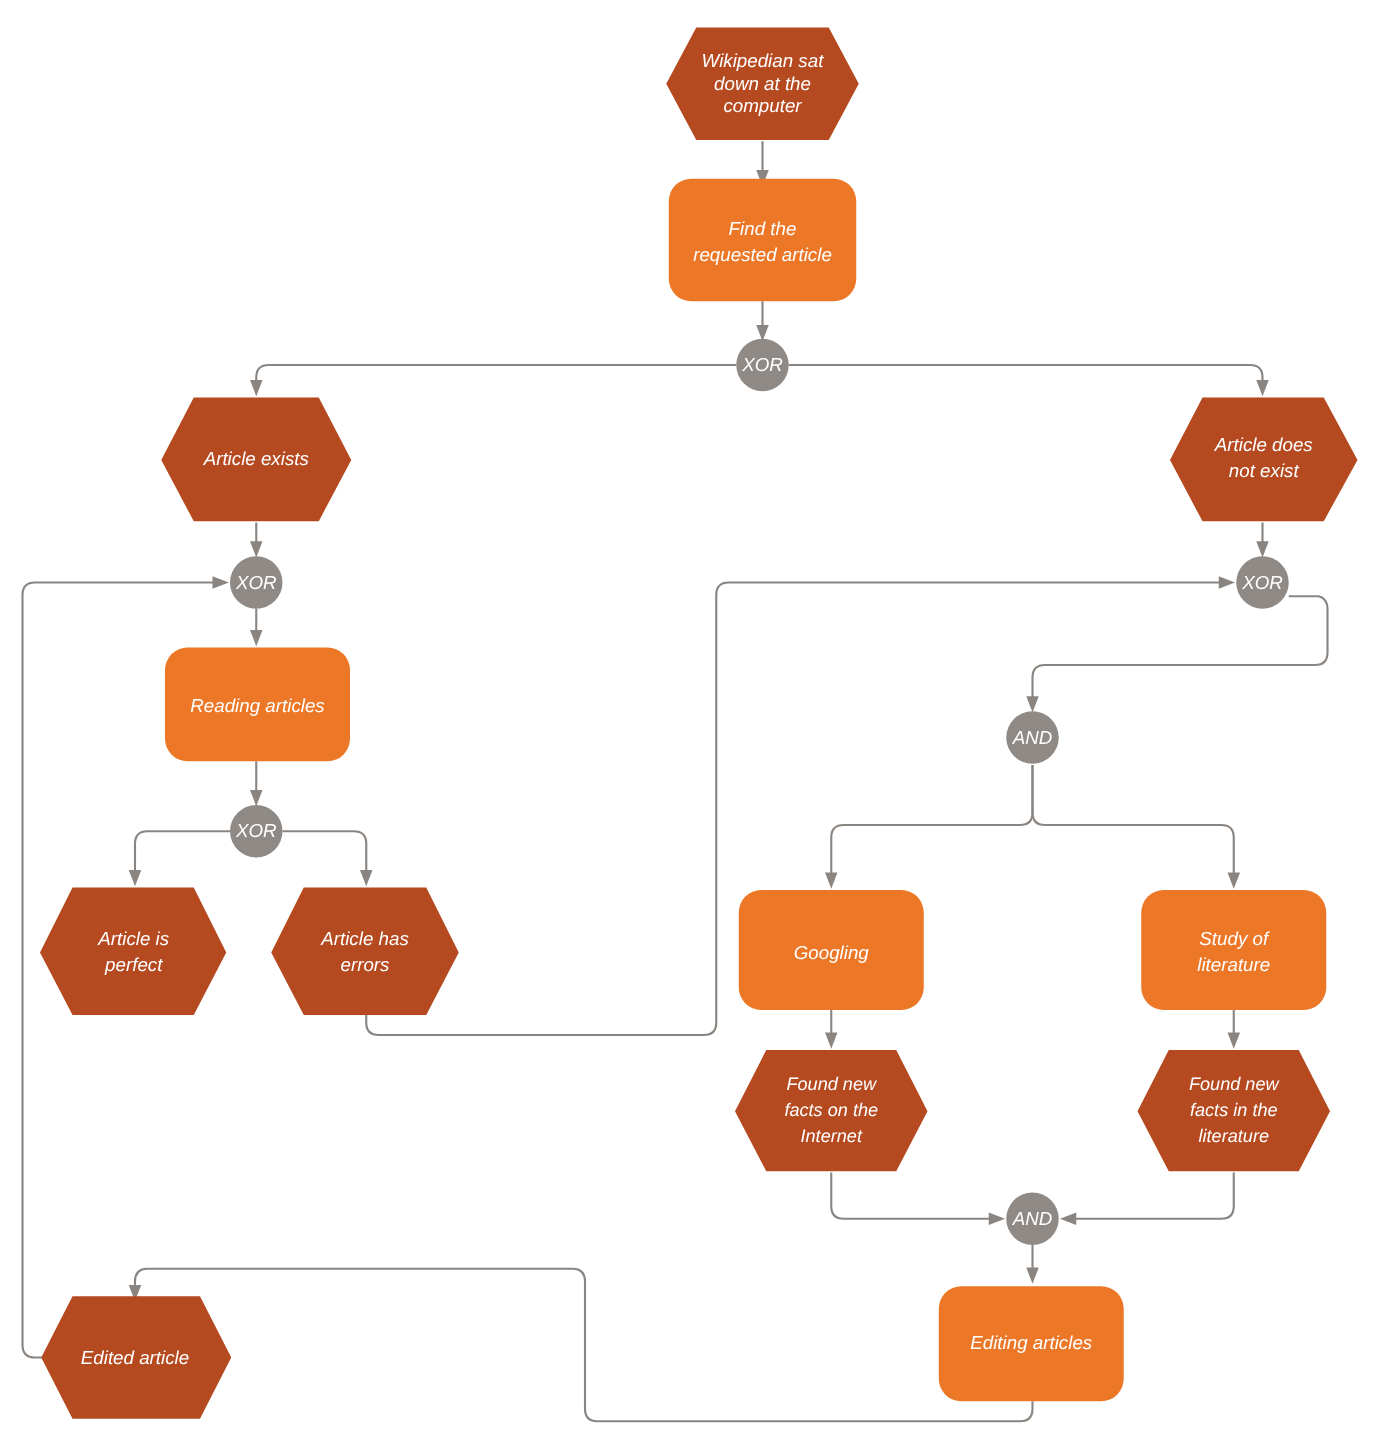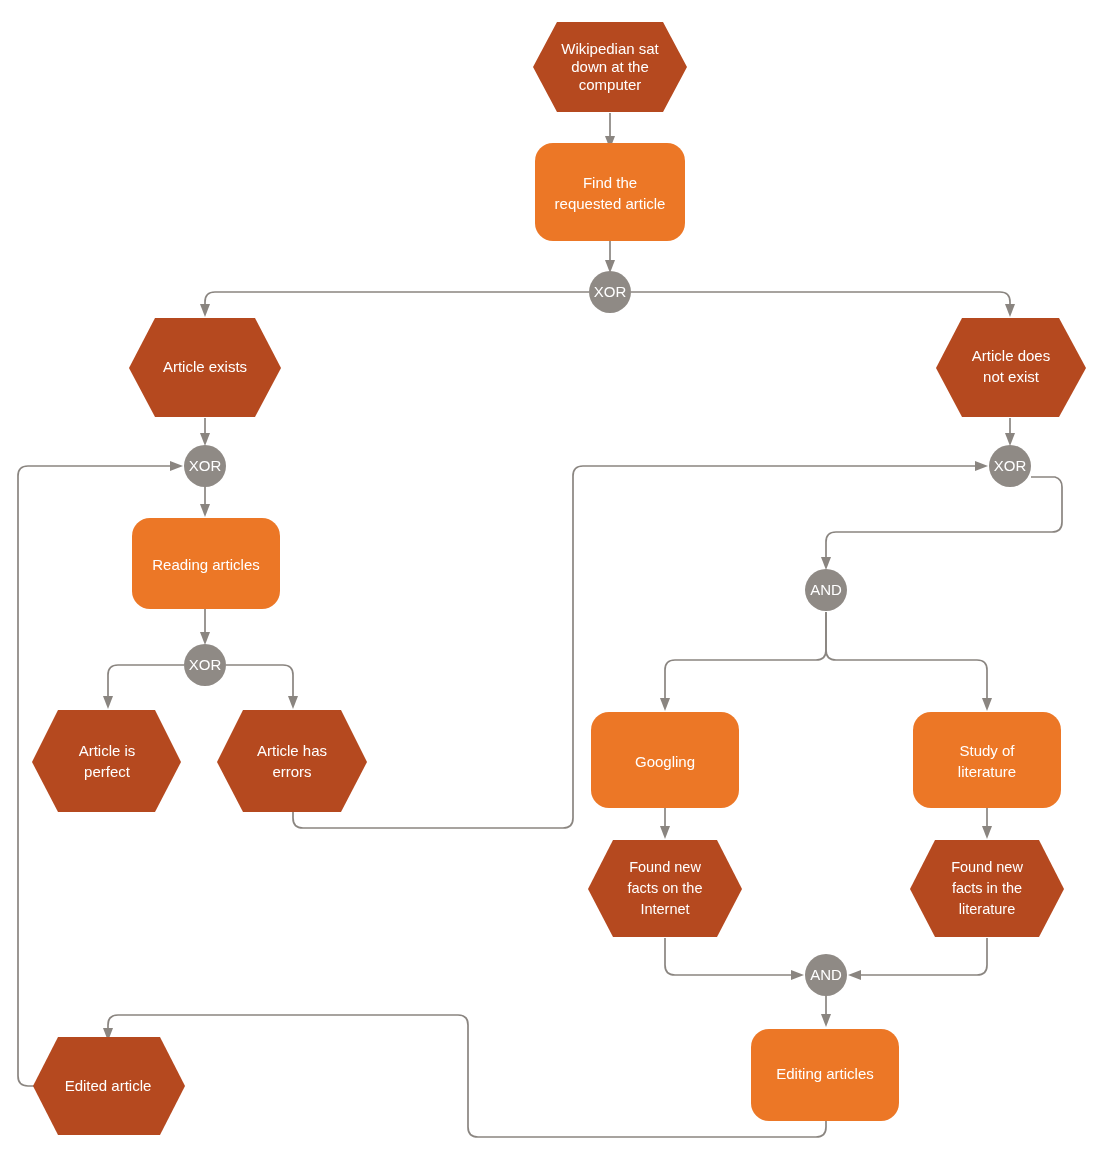--- a/index.html
+++ b/index.html
@@ -10,20 +10,21 @@
   body {
     width: 1100px;
     height: 1165px;
     font-family: "Liberation Sans", sans-serif;
     overflow: hidden;
   }
   #diagram-root {
     position: relative;
     width: 1100px;
     height: 1165px;
+    font-style: italic;
   }
   svg#flow {
     display: block;
     width: 1100px;
     height: 1165px;
   }
   .node-label {
     font-family: "Liberation Sans", sans-serif;
     fill: #ffffff;
     text-anchor: middle;

